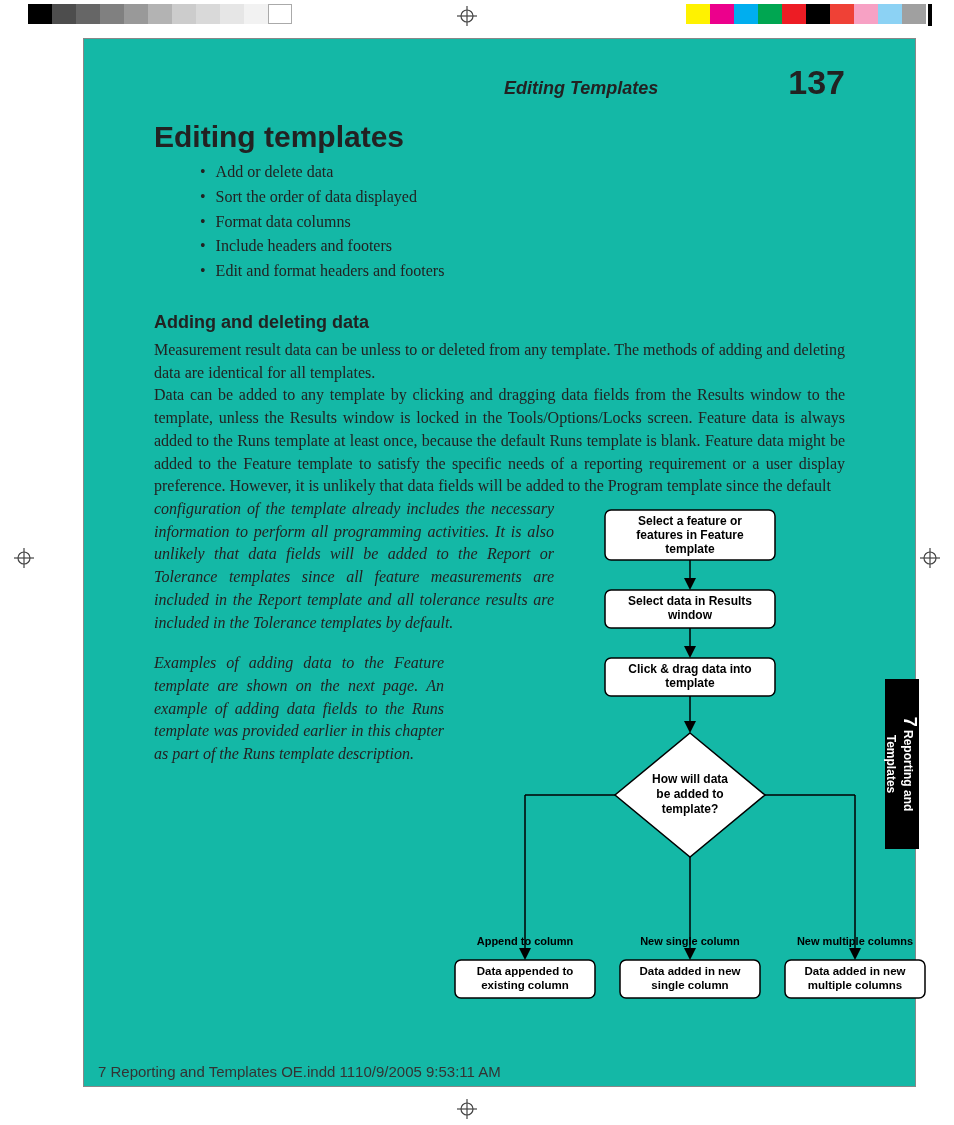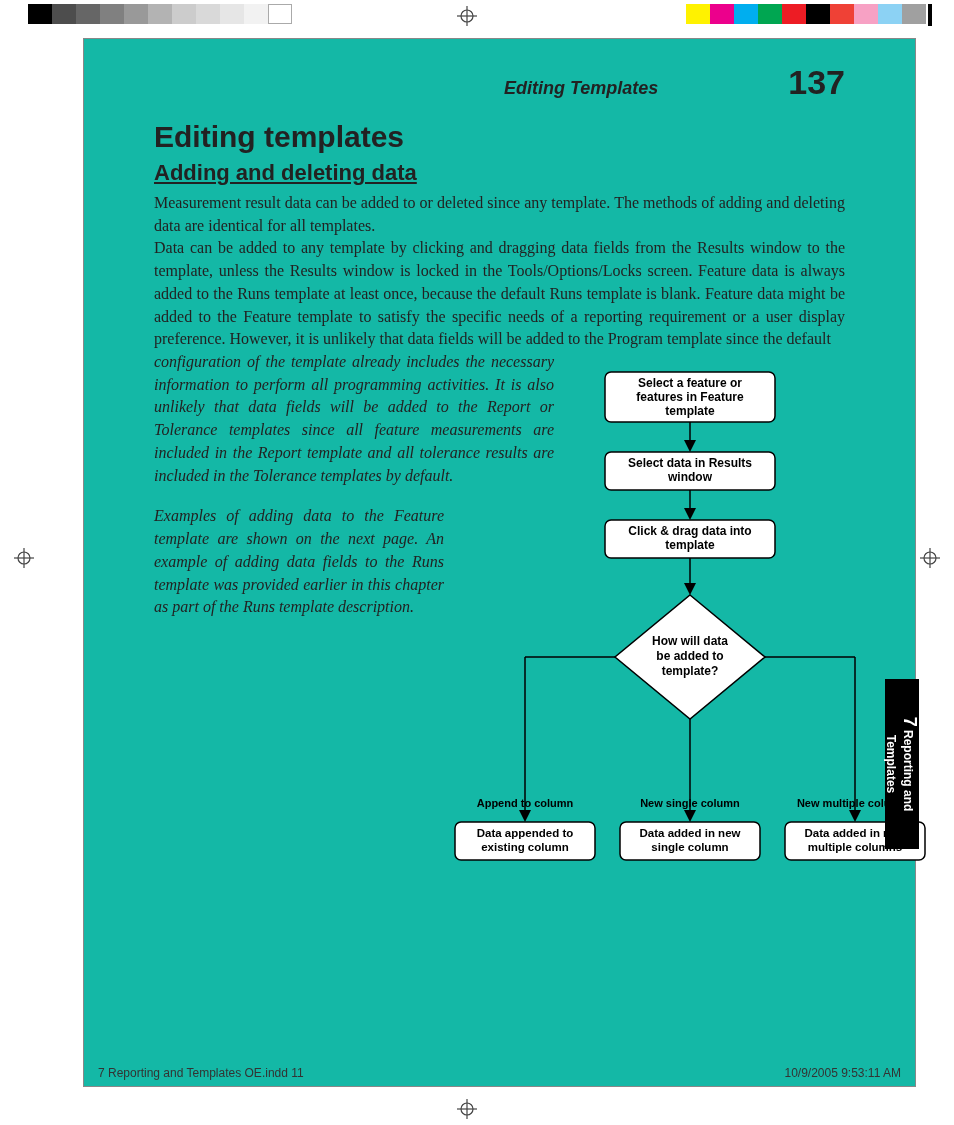--- a/index.html
+++ b/index.html
@@ -23,38 +23,38 @@
 .header-row .title-italic { font-family: Arial, Helvetica, sans-serif; font-style: italic; font-weight:700; font-size:18px; }
 .header-row .pagenum { font-family: Arial, Helvetica, sans-serif; font-weight:700; font-size:34px; }
 
 h1.main { font-family: Arial, Helvetica, sans-serif; font-weight:700; font-size:30px; margin-bottom:6px; }
 p.intro { font-size:16px; margin-bottom:16px; }
 
 ul.bullets { margin-left:46px; margin-bottom:28px; }
 ul.bullets li { font-size:16px; line-height:1.55; list-style: none; }
 ul.bullets li::before { content:"•"; margin-right:10px; }
 
-h2.sub { font-family: Arial, Helvetica, sans-serif; font-weight:700; font-size:22px; margin-bottom:6px;text-decoration:underline; }
+h2.sub { font-family: Arial, Helvetica, sans-serif; font-weight:700; font-size:18px; margin-bottom:6px; }
 h3.subsub { font-family: Arial, Helvetica, sans-serif; font-weight:700; font-style: italic; font-size:18px; margin-top:28px; margin-bottom:6px; }
 
 p.body { font-size:16px; line-height:1.42; text-align: justify; }
 .two-col { position:relative; }
 .col-left { width:400px;font-style:italic; }
 .col-left p { margin-bottom:18px; }
 
 
-.flow { position:absolute; top:16px; right:-20px; width:420px; }
+.flow { position:absolute; top:7px; right:-20px; width:420px; }
 
 
 .sidetab { position:absolute; right:-4px; top:640px; width:34px; height:170px; background:#000; color:#fff; font-family: Arial, Helvetica, sans-serif; font-size:12px; display:flex; align-items:center; justify-content:center; }
 .sidetab .rot { transform: rotate(90deg); white-space:nowrap; text-align:center; line-height:1.2; font-weight:700; }
 .sidetab .rot .seven { font-size:18px; }
 
 
-.footer { position:absolute; bottom:6px; left:14px; right:14px; display:flex; justify-content:space-between; font-family: Arial, Helvetica, sans-serif; font-size:12px; color:#333; }
+.footer { position:absolute; bottom:6px; left:14px; right:14px; display:flex; font-family: Arial, Helvetica, sans-serif; font-size:15px; color:#333; }
 </style>
 </head>
 <body>
 
 <div class="colorbar">
   <div class="left" id="cb-left">
       <div class="sw" style="background: rgb(0, 0, 0); border: none;"></div>
       <div class="sw" style="background: rgb(77, 77, 77); border: none;"></div>
       <div class="sw" style="background: rgb(102, 102, 102); border: none;"></div>
       <div class="sw" style="background: rgb(128, 128, 128); border: none;"></div>
@@ -105,23 +105,30 @@
 <div class="frame">
   <div class="content">
     <div class="header-row">
       <span style="width:220px;"></span>
       <span class="title-italic">Editing Templates</span>
       <span class="pagenum">137</span>
     </div>
 
     <h1 class="main">Editing templates</h1>
 
+    <ul class="bullets">
+      <li>Add or delete data</li>
+      <li>Sort the order of data displayed</li>
+      <li>Format data columns</li>
+      <li>Include headers and footers</li>
+      <li>Edit and format headers and footers</li>
+    </ul>
 
     <h2 class="sub">Adding and deleting data</h2>
-    <p class="body">Measurement result data can be added to or deleted since any template.  The methods of adding and deleting data are identical for all templates.</p>
+    <p class="body">Measurement result data can be unless to or deleted from any template.  The methods of adding and deleting data are identical for all templates.</p>
 
     <p class="body">Data can be added to any template by clicking and dragging data fields from the Results window to the template, unless the Results window is locked in the Tools/Options/Locks screen. Feature data is always added to the Runs template at least once, because the default Runs template is blank.  Feature data might be added to the Feature template to satisfy the specific needs of a reporting requirement or a user display preference.  However, it is unlikely that data fields will be added to the Program template since the default</p>
 
     <div class="two-col">
       <div class="col-left">
         <p class="body">configuration of the template already includes the necessary information to perform all programming activities. It is also unlikely that data fields will be added to the Report or Tolerance templates since all feature measurements are included in the Report template and all tolerance results are included in the Tolerance templates by default.</p>
         <p class="body" style="width:290px;">Examples of adding data to the Feature template are shown on the next page. An example of adding data fields to the Runs template was provided earlier in this chapter as part of the Runs template description.</p>
       </div>
 
       <div class="flow">

